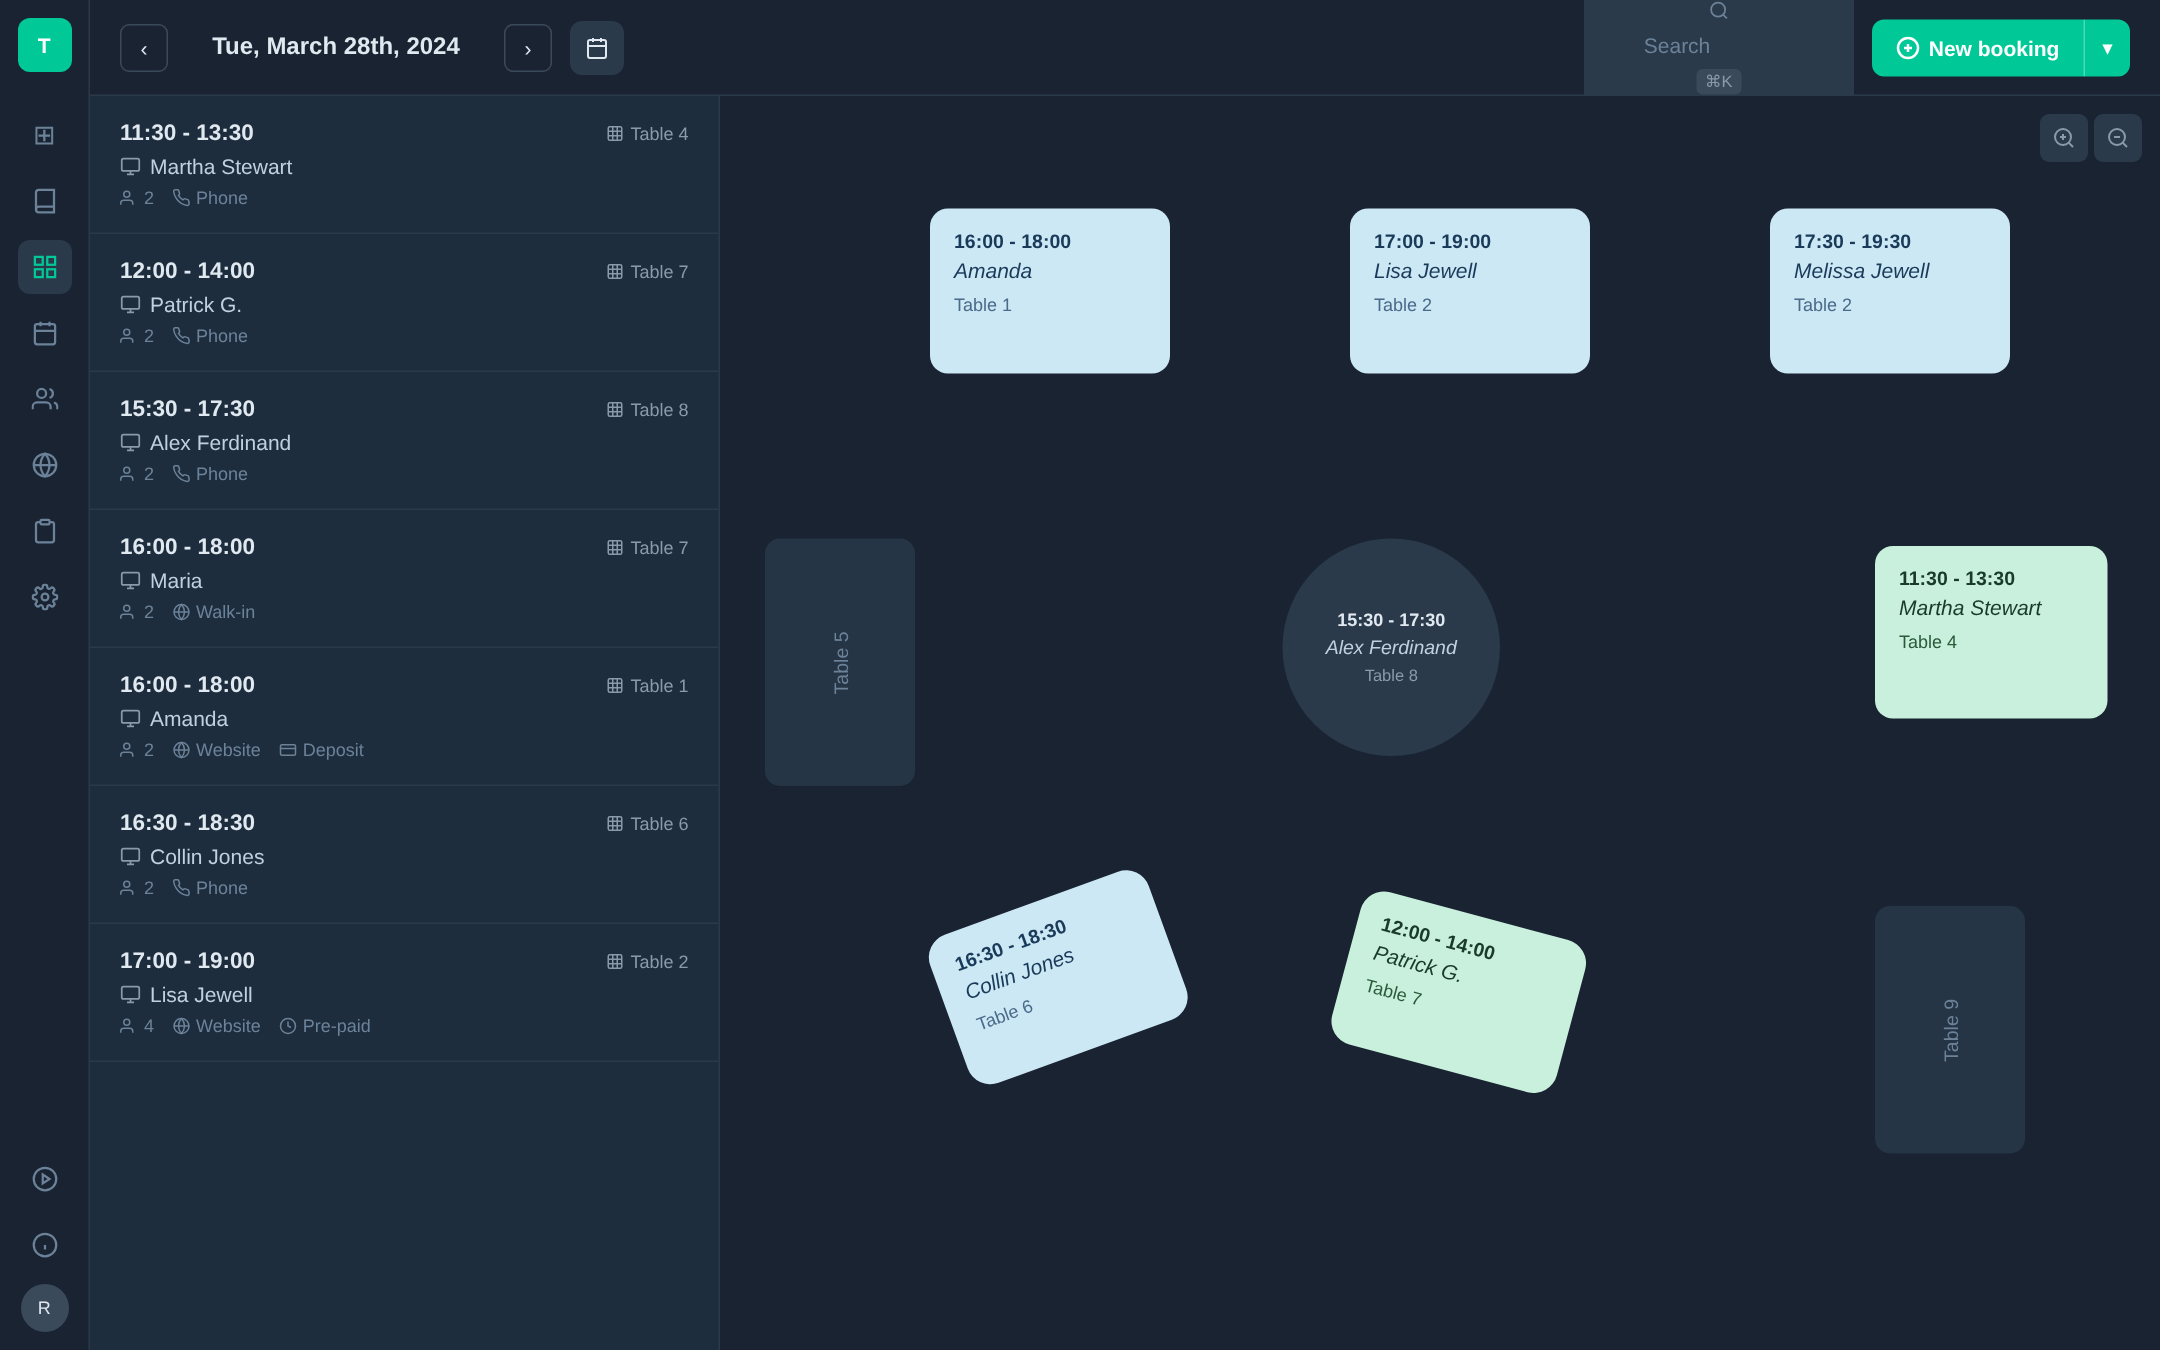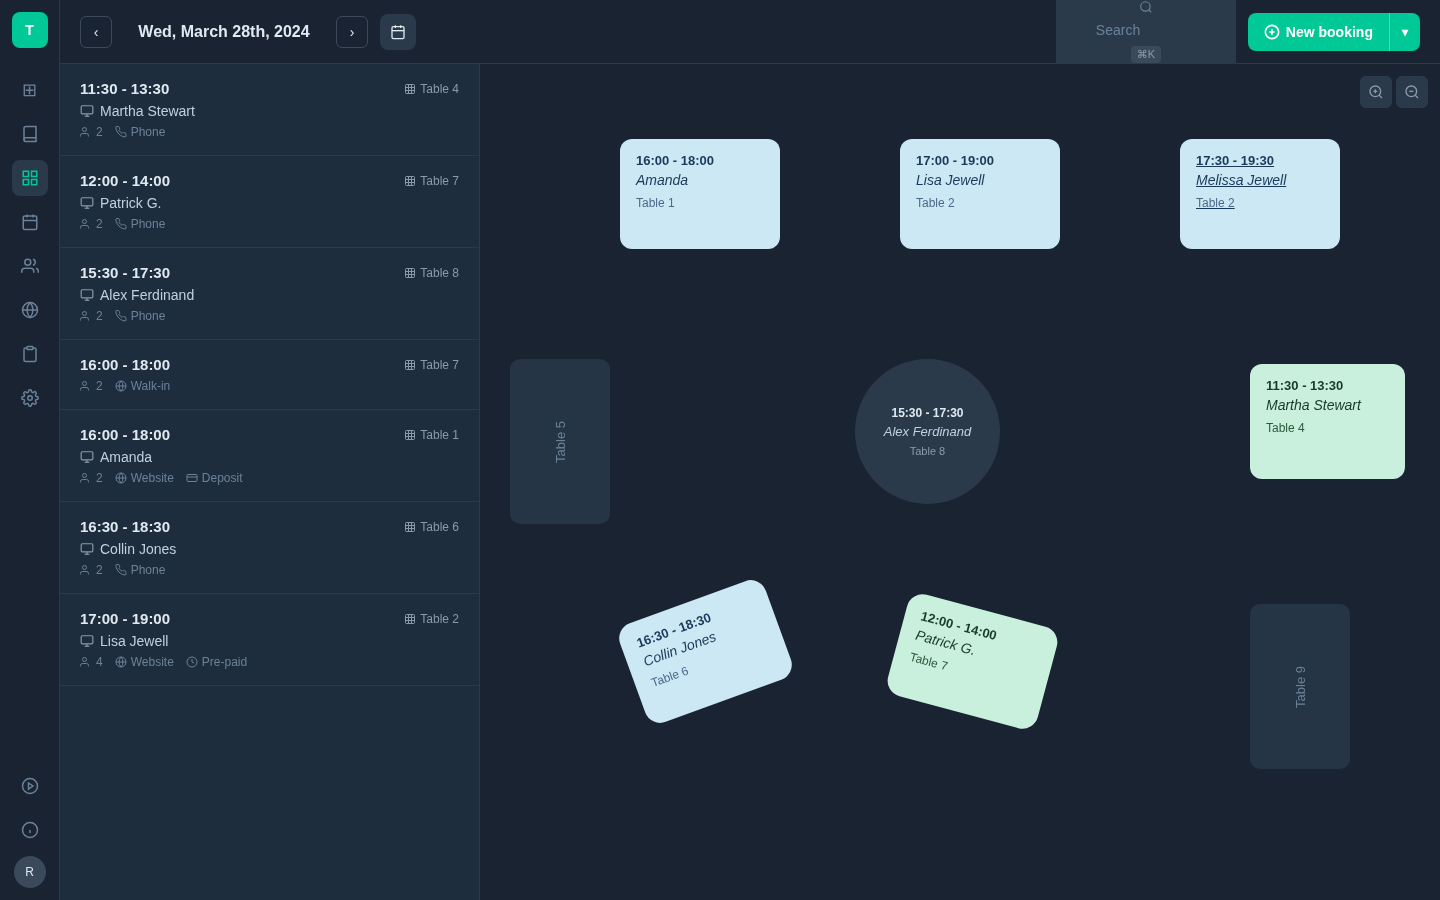--- a/index.html
+++ b/index.html
@@ -411,21 +411,21 @@
         <line x1="12" y1="8" x2="12.01" y2="8"></line>
       </svg>
   </div>
   <div class="sidebar-avatar">R</div>
 </div>
 
 <div class="main">
 
   <div class="header">
     <button class="nav-arrow">‹</button>
-    <span class="date-label">Wed, March 28th, 2024</span>
+    <span class="date-label">Tue, March 28th, 2024</span>
     <button class="nav-arrow">›</button>
     <button class="calendar-icon-btn">
       <svg width="16" height="16" viewBox="0 0 24 24" fill="none" stroke="currentColor" stroke-width="2">
           <rect x="3" y="4" width="18" height="18" rx="2"></rect>
           <line x1="16" y1="2" x2="16" y2="6"></line>
           <line x1="8" y1="2" x2="8" y2="6"></line>
           <line x1="3" y1="10" x2="21" y2="10"></line>
         </svg>
     </button>
     <div class="header-spacer"></div>
@@ -579,20 +579,28 @@
             <svg width="12" height="12" viewBox="0 0 24 24" fill="none" stroke="currentColor" stroke-width="2">
                 <rect x="3" y="3" width="18" height="18" rx="2"></rect>
                 <line x1="3" y1="9" x2="21" y2="9"></line>
                 <line x1="3" y1="15" x2="21" y2="15"></line>
                 <line x1="9" y1="3" x2="9" y2="21"></line>
                 <line x1="15" y1="3" x2="15" y2="21"></line>
               </svg>
             Table 7
           </span>
         </div>
+        <div class="booking-name">
+          <svg width="14" height="14" viewBox="0 0 24 24" fill="none" stroke="#8a9aaa" stroke-width="2">
+              <rect x="2" y="3" width="20" height="14" rx="2"></rect>
+              <line x1="8" y1="21" x2="16" y2="21"></line>
+              <line x1="12" y1="17" x2="12" y2="21"></line>
+            </svg>
+          Maria
+        </div>
         <div class="booking-meta">
           <span class="meta-item">
             <svg width="12" height="12" viewBox="0 0 24 24" fill="none" stroke="currentColor" stroke-width="2">
                 <path d="M17 21v-2a4 4 0 0 0-4-4H5a4 4 0 0 0-4 4v2"></path>
                 <circle cx="9" cy="7" r="4"></circle>
               </svg>
             2
           </span>
           <span class="meta-item">
             <svg width="12" height="12" viewBox="0 0 24 24" fill="none" stroke="currentColor" stroke-width="2">
@@ -767,21 +775,21 @@
         <div class="tc-name">Amanda</div>
         <div class="tc-table">Table 1</div>
       </div>
 
       <div class="table-card table-card-blue" style="left:420px; top:75px; width:160px; min-height:110px;">
         <div class="tc-time">17:00 - 19:00</div>
         <div class="tc-name">Lisa Jewell</div>
         <div class="tc-table">Table 2</div>
       </div>
 
-      <div class="table-card table-card-blue" style="left:700px; top:75px; width:160px; min-height:110px;text-decoration:underline;">
+      <div class="table-card table-card-blue" style="left:700px; top:75px; width:160px; min-height:110px;">
         <div class="tc-time">17:30 - 19:30</div>
         <div class="tc-name">Melissa Jewell</div>
         <div class="tc-table">Table 2</div>
       </div>
 
       <div class="table-rect" style="left:30px; top:295px; width:100px; height:165px;">
         <span class="table-rect-label">Table 5</span>
       </div>
 
       <div class="table-circle" style="left:375px; top:295px; width:145px; height:145px;">

